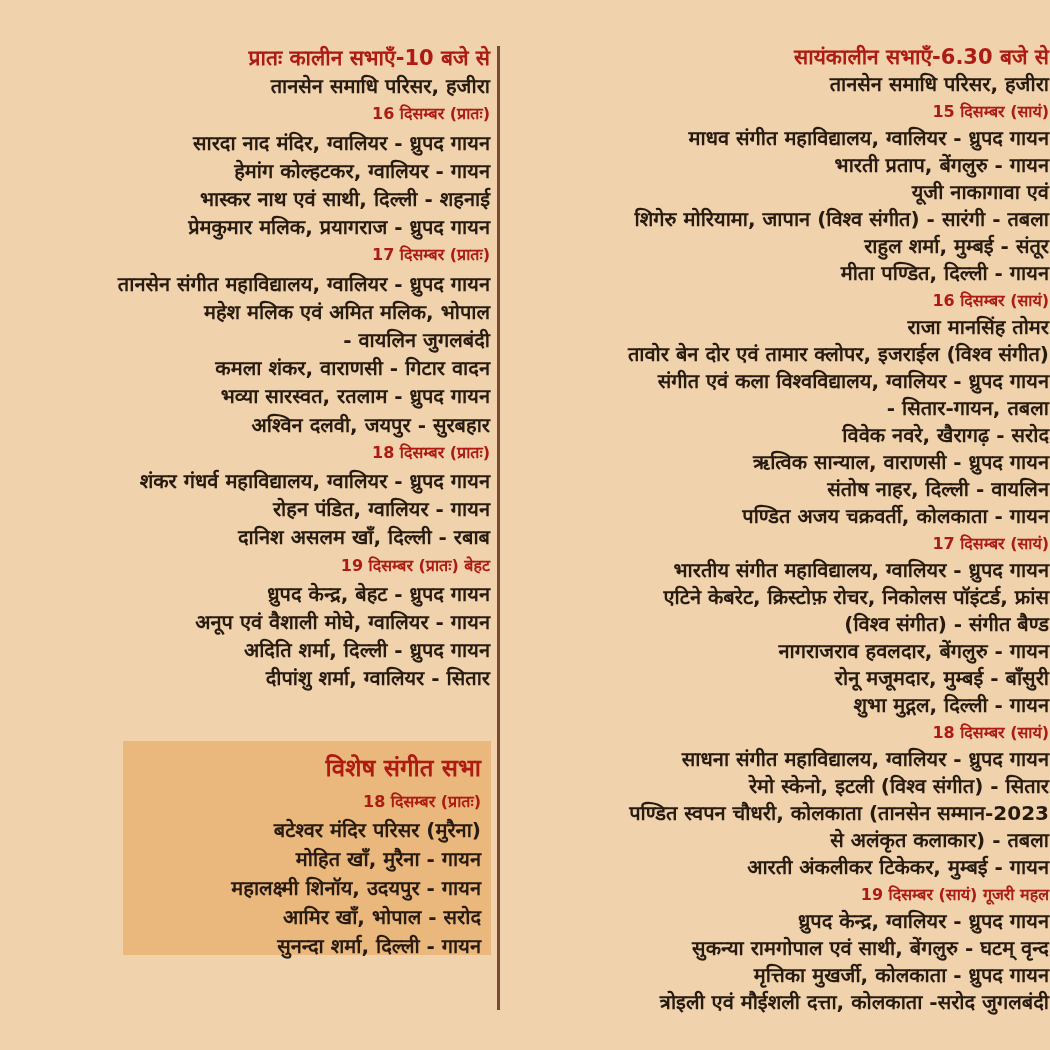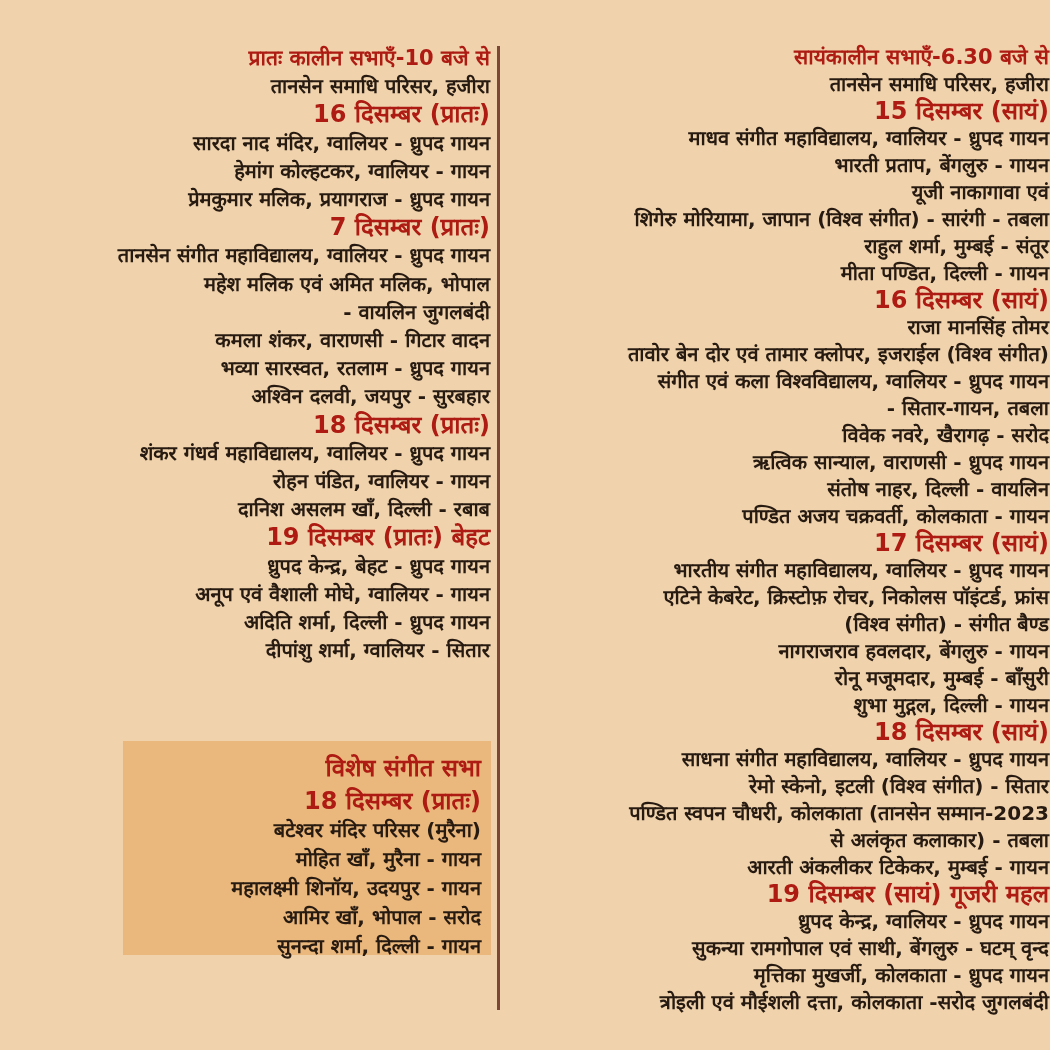--- a/index.html
+++ b/index.html
@@ -18,21 +18,21 @@
     overflow:hidden;
     font-weight:bold;
   }
   .col{position:absolute;top:44px;}
   #left-col{left:0;width:490px;text-align:right;}
   #left-col .line{line-height:28.2px;padding-left:6px;}
   #right-col{left:509px;width:540px;text-align:right;}
   #right-col .line{line-height:27px;}
   .line{white-space:nowrap;}
   .body{color:var(--ink);font-size:20px;}
-  .date{color:var(--red);font-size:24px;}
+  .date{color:var(--red);font-size:16px;}
   .title{color:var(--red);font-size:21px;}
   .boxtitle{color:var(--red);font-size:24px;line-height:38px !important;}
   #divider{
     position:absolute;
     left:497px;top:46px;
     width:3px;height:964px;
     background:var(--divider);
   }
   #special-box{
     position:absolute;
@@ -48,22 +48,23 @@
 </head>
 <body>
 
 <div id="page">
   <div id="left-col" class="col">
       <div class="line title">प्रातः कालीन सभाएँ-10 बजे से</div>
       <div class="line body">तानसेन समाधि परिसर, हजीरा</div>
       <div class="line date">16 दिसम्बर (प्रातः)</div>
       <div class="line body">सारदा नाद मंदिर, ग्वालियर - ध्रुपद गायन</div>
       <div class="line body">हेमांग कोल्हटकर, ग्वालियर - गायन</div>
+      <div class="line body">भास्कर नाथ एवं साथी, दिल्ली - शहनाई</div>
       <div class="line body">प्रेमकुमार मलिक, प्रयागराज - ध्रुपद गायन</div>
-      <div class="line date">7 दिसम्बर (प्रातः)</div>
+      <div class="line date">17 दिसम्बर (प्रातः)</div>
       <div class="line body">तानसेन संगीत महाविद्यालय, ग्वालियर - ध्रुपद गायन</div>
       <div class="line body">महेश मलिक एवं अमित मलिक, भोपाल</div>
       <div class="line body">- वायलिन जुगलबंदी</div>
       <div class="line body">कमला शंकर, वाराणसी - गिटार वादन</div>
       <div class="line body">भव्या सारस्वत, रतलाम - ध्रुपद गायन</div>
       <div class="line body">अश्विन दलवी, जयपुर - सुरबहार</div>
       <div class="line date">18 दिसम्बर (प्रातः)</div>
       <div class="line body">शंकर गंधर्व महाविद्यालय, ग्वालियर - ध्रुपद गायन</div>
       <div class="line body">रोहन पंडित, ग्वालियर - गायन</div>
       <div class="line body">दानिश असलम खाँ, दिल्ली - रबाब</div>

